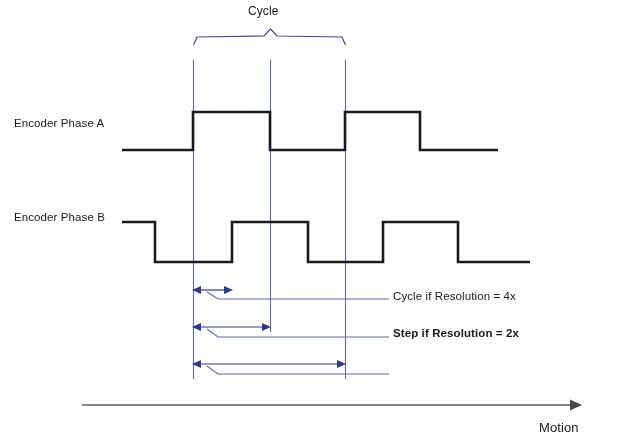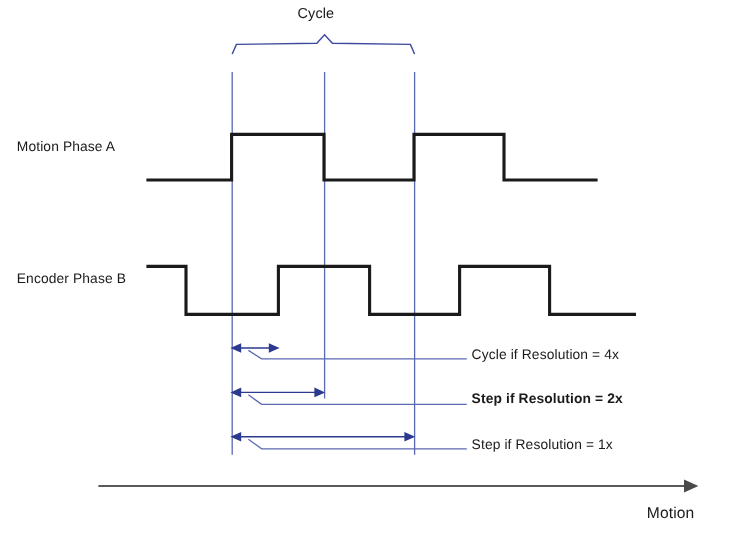--- a/index.html
+++ b/index.html
@@ -73,25 +73,24 @@
     </g>
 
     <g>
       <line class="motion-axis" x1="82" y1="405" x2="574" y2="405"></line>
       <polygon class="arrowhead-gray" points="582,405 570,399.5 570,410.5"></polygon>
     </g>
   </svg>
 
   <div class="lbl lbl-cycle" style="left:248px;top:4px;">Cycle</div>
 
-  <div class="lbl" style="left:14px;top:117px;">Motion Phase A</div>
+  <div class="lbl" style="left:14px;top:117px;">Encoder Phase A</div>
 
-  <div class="lbl" style="left:14px;top:211px;margin-top:16px;">Encoder Phase B</div>
+  <div class="lbl" style="left:14px;top:211px;">Encoder Phase B</div>
 
   <div class="lbl" style="left:393px;top:290px;">Cycle if Resolution = 4x</div>
 
   <div class="lbl" style="left:393px;top:327px;font-weight:bold;">Step if Resolution = 2x</div>
 
-  <div class="lbl" style="left:393px;top:365px;">Step if Resolution = 1x</div>
 
   <div class="lbl lbl-motion" style="left:539px;top:420px;">Motion</div>
 
 </div>
 
 </body></html>

